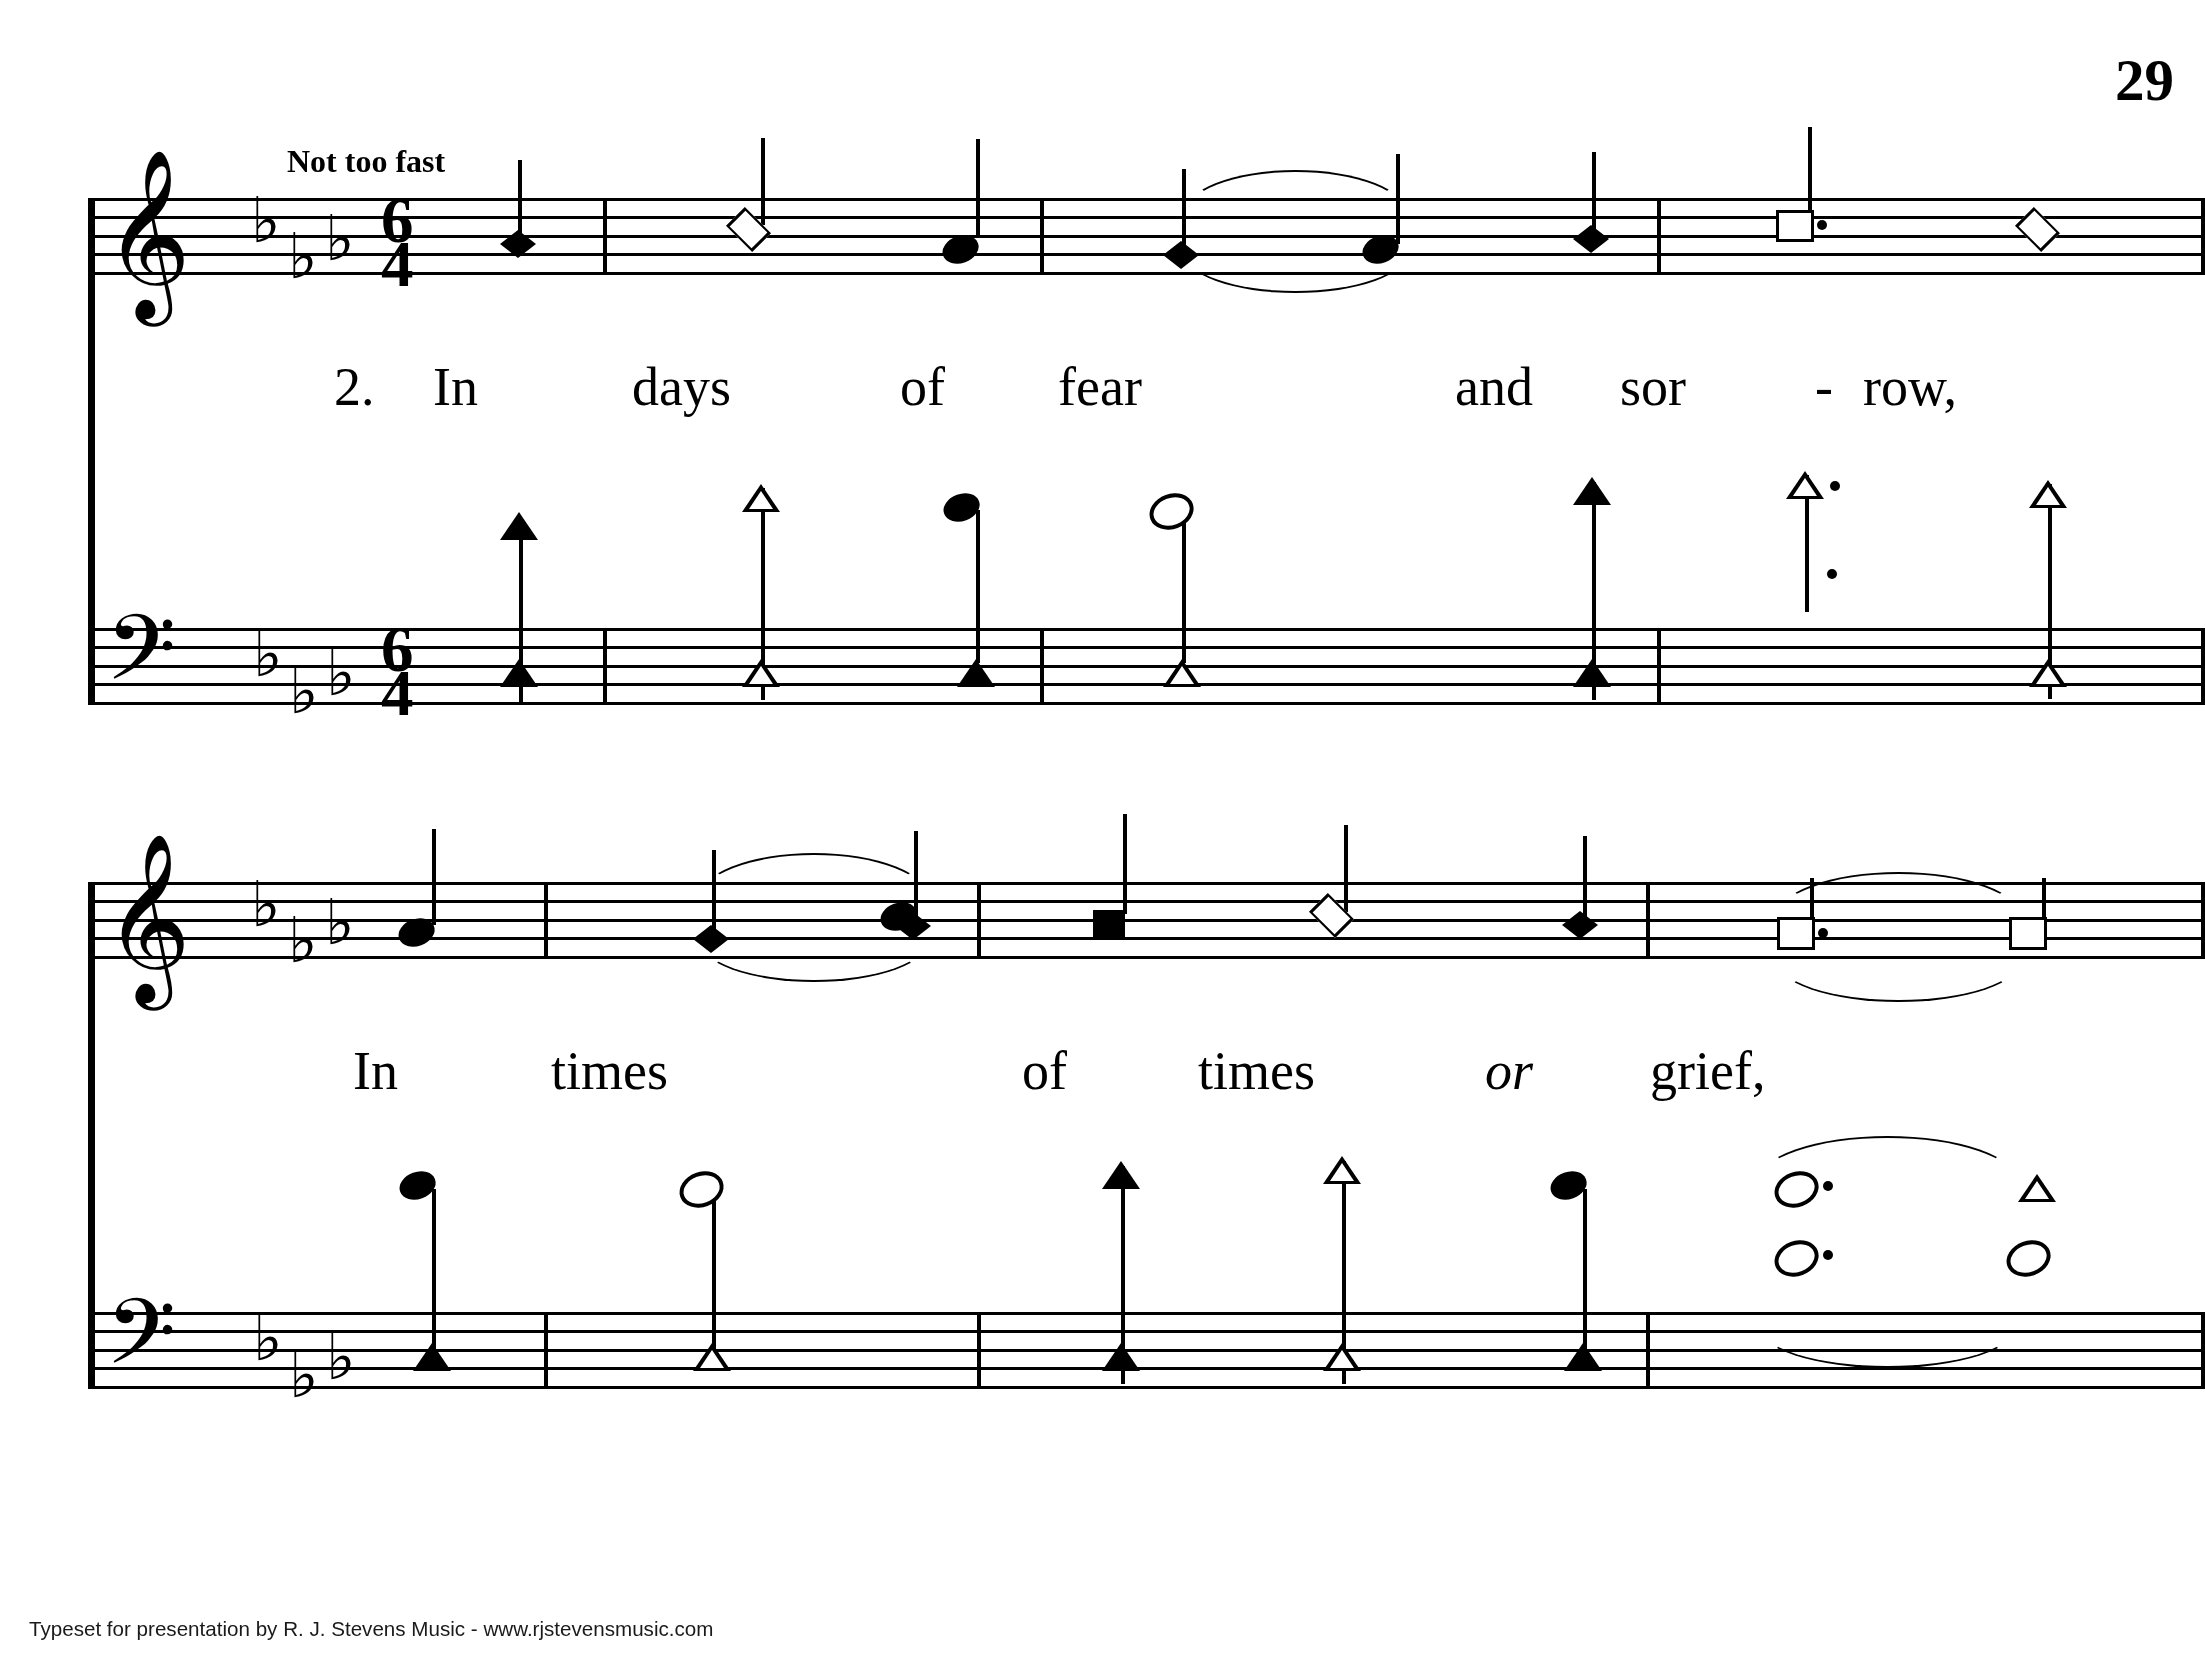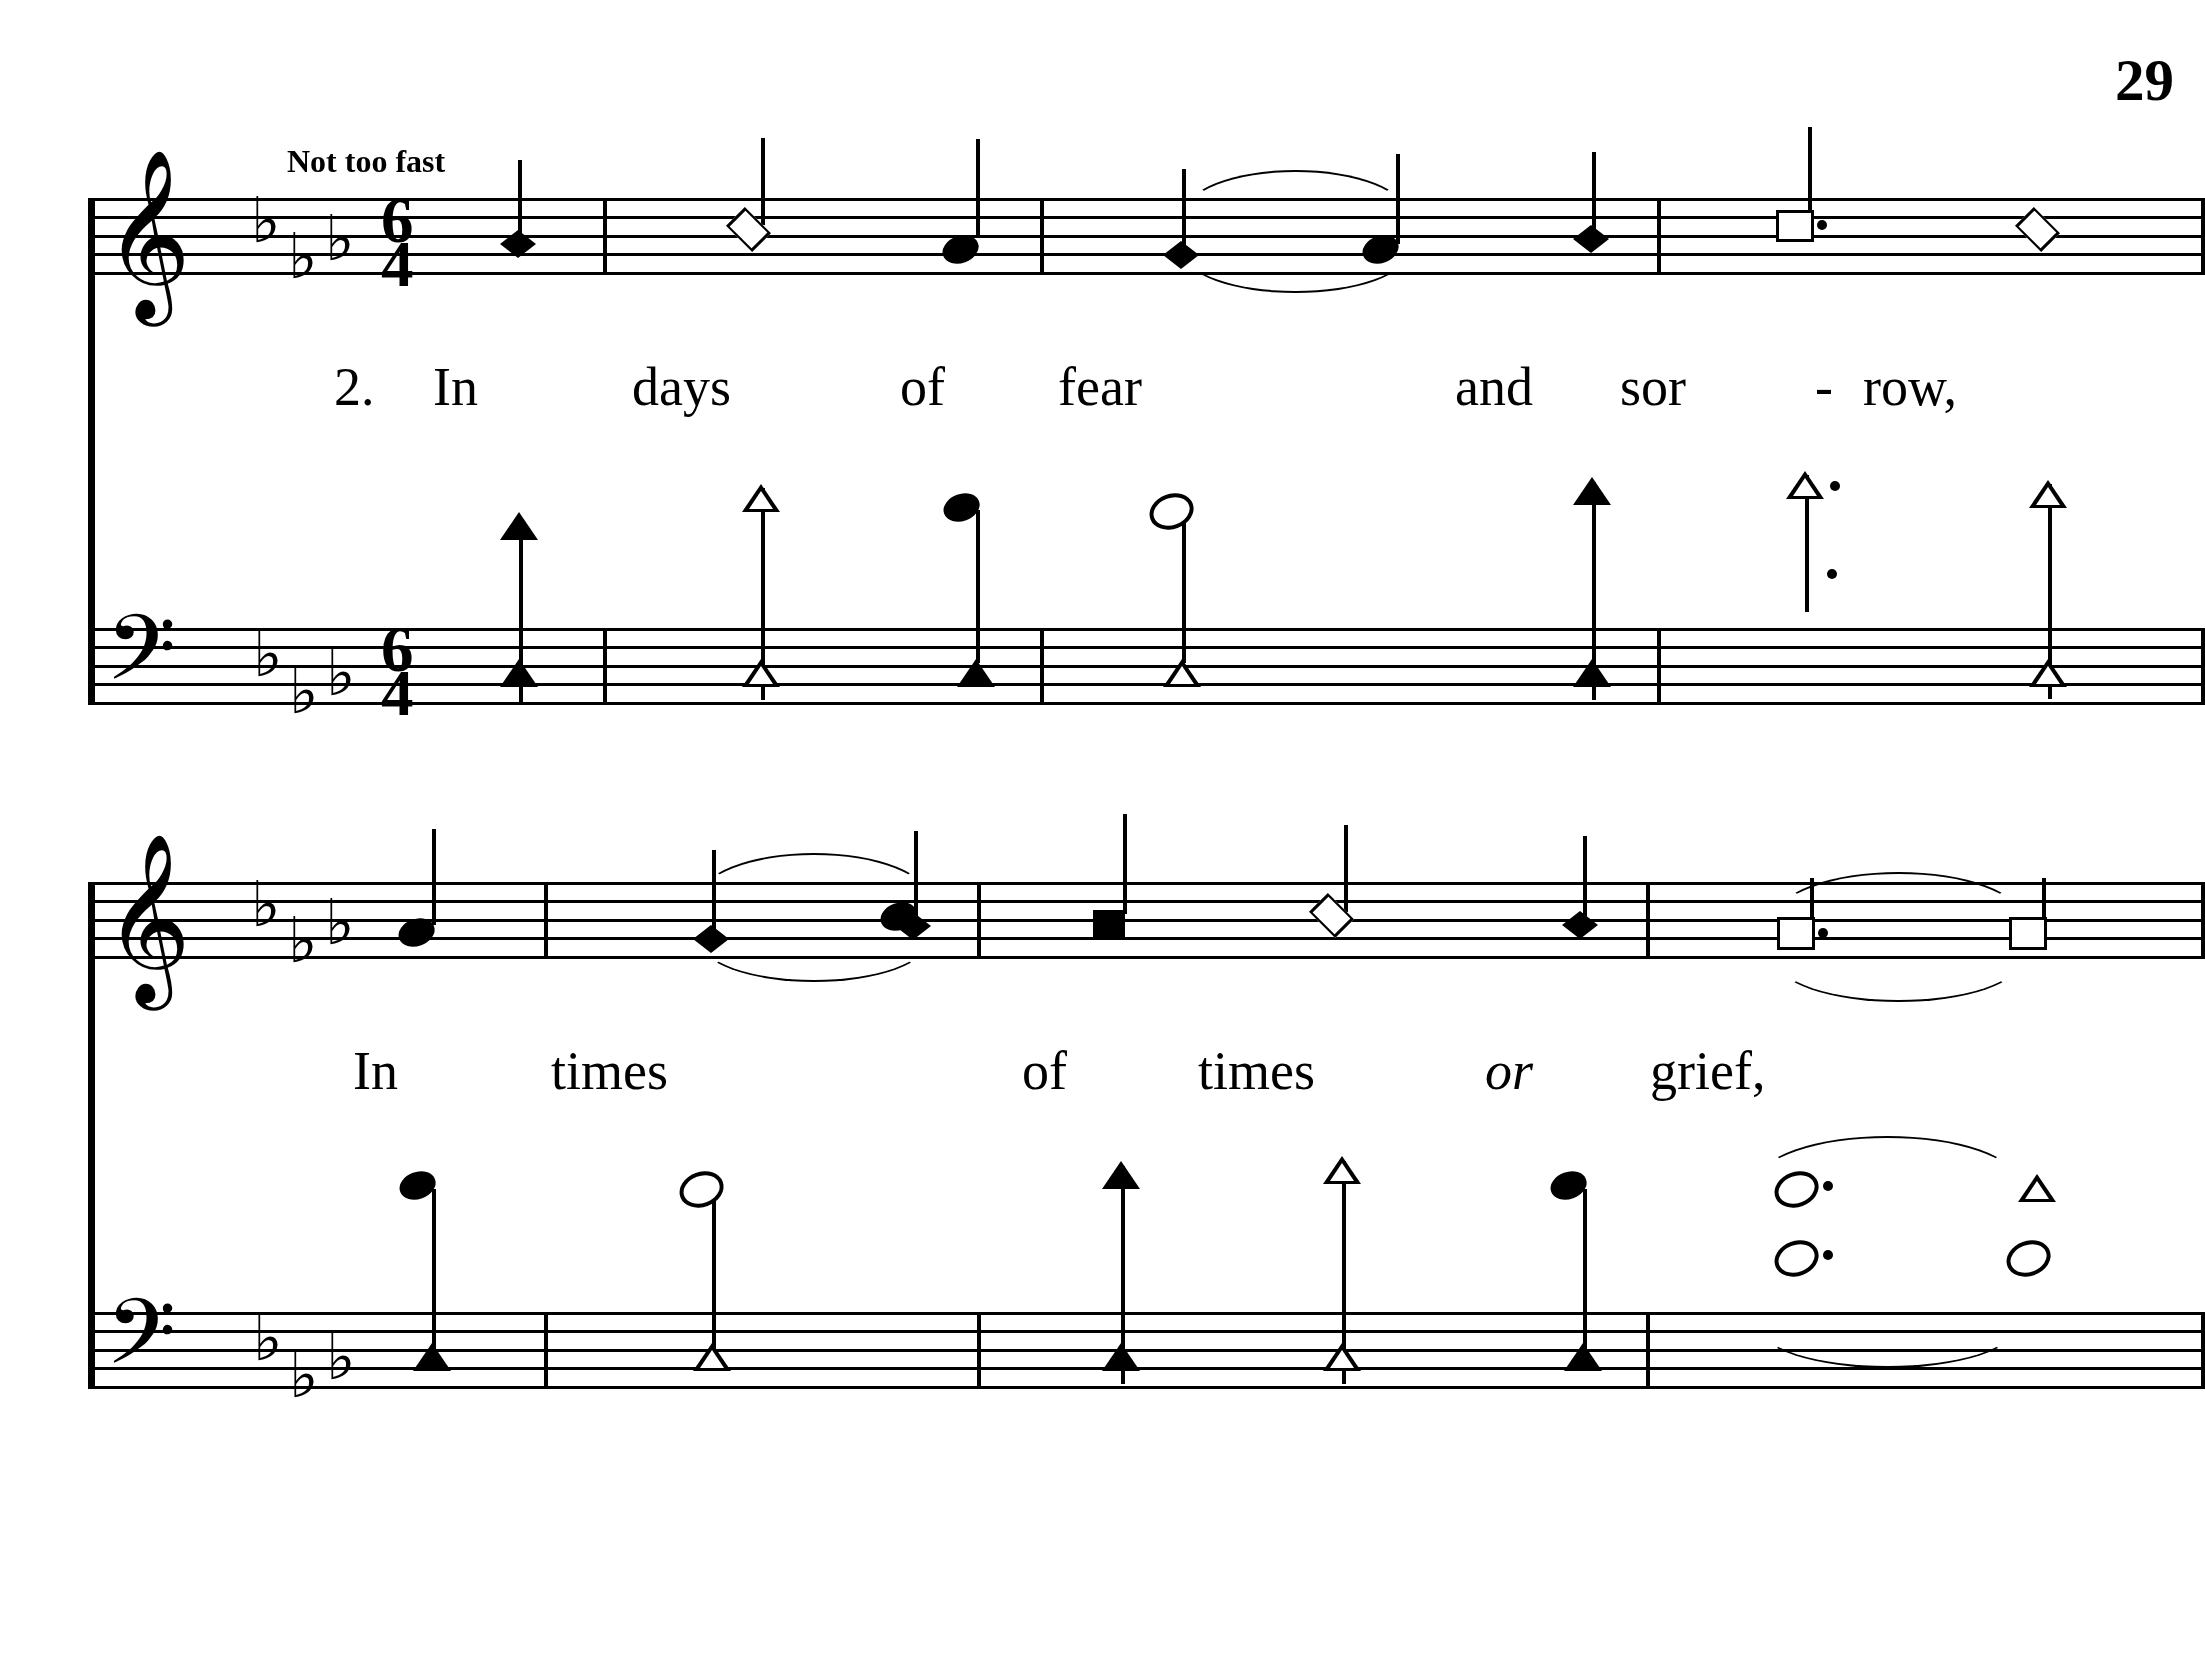--- a/index.html
+++ b/index.html
@@ -487,14 +487,15 @@
 
     <div class="slur" style="left:1669px; top:254px; width:257px; height:88px; border-bottom-color:transparent; border-left-color:transparent; border-right-color:transparent;"></div>
     <div class="slur" style="left:1669px; top:401px; width:257px; height:81px; border-top-color:transparent; border-left-color:transparent; border-right-color:transparent;"></div>
 
     <div class="barline" style="left:456px; top:430px; height:76px;"></div>
     <div class="barline" style="left:889px; top:430px; height:76px;"></div>
     <div class="barline" style="left:1558px; top:430px; height:76px;"></div>
     <div class="barline" style="left:2113px; top:430px; height:76px;"></div>
   </div>
 
+  <div class="footer">Typeset for presentation by R. J. Stevens Music  -  www.rjstevensmusic.com</div>
 </div>
 
 
 </body></html>

